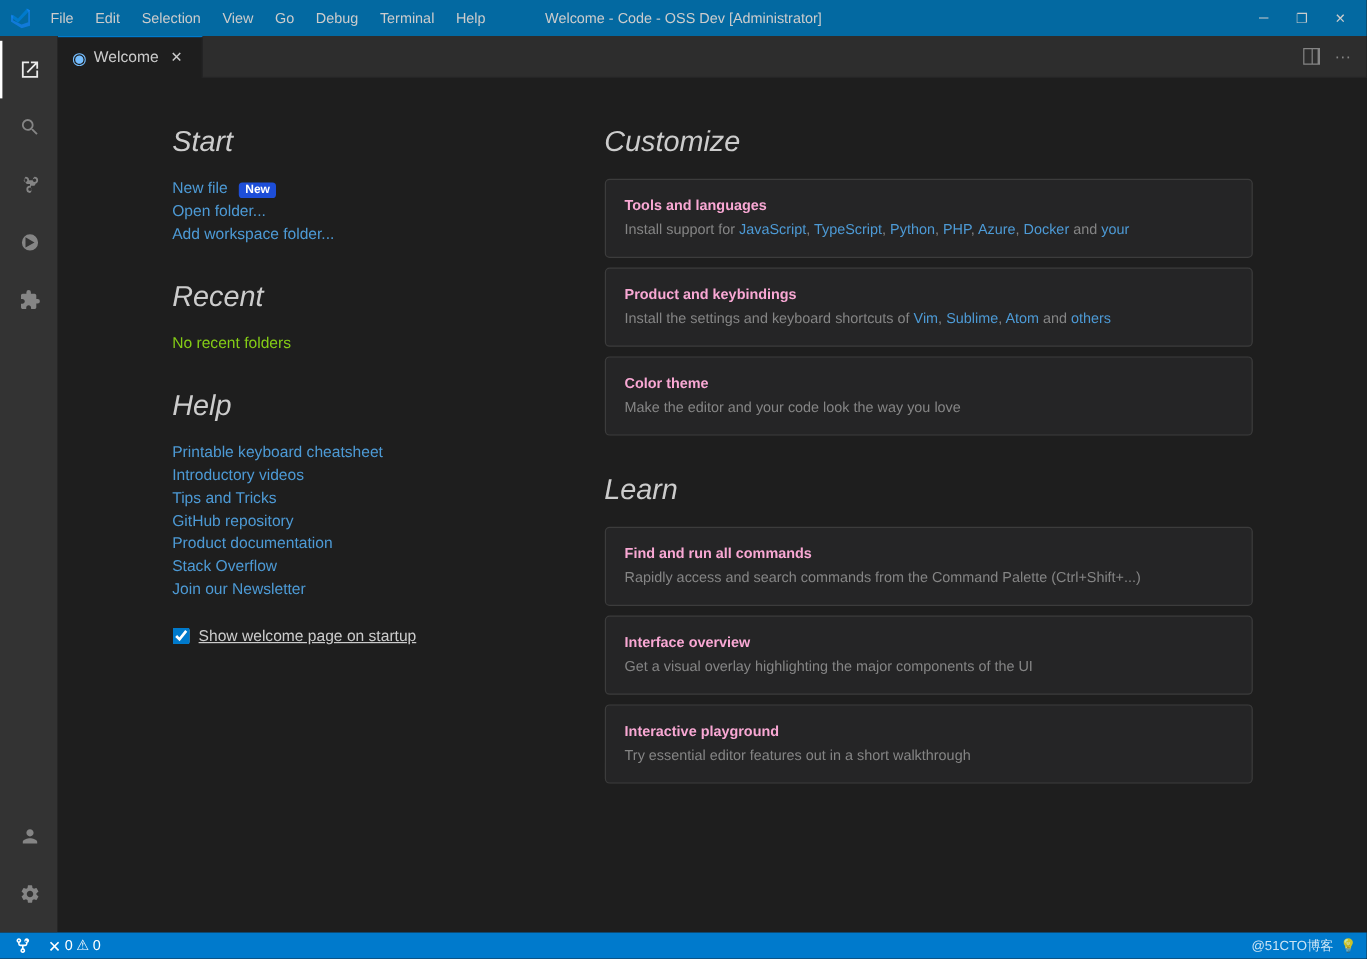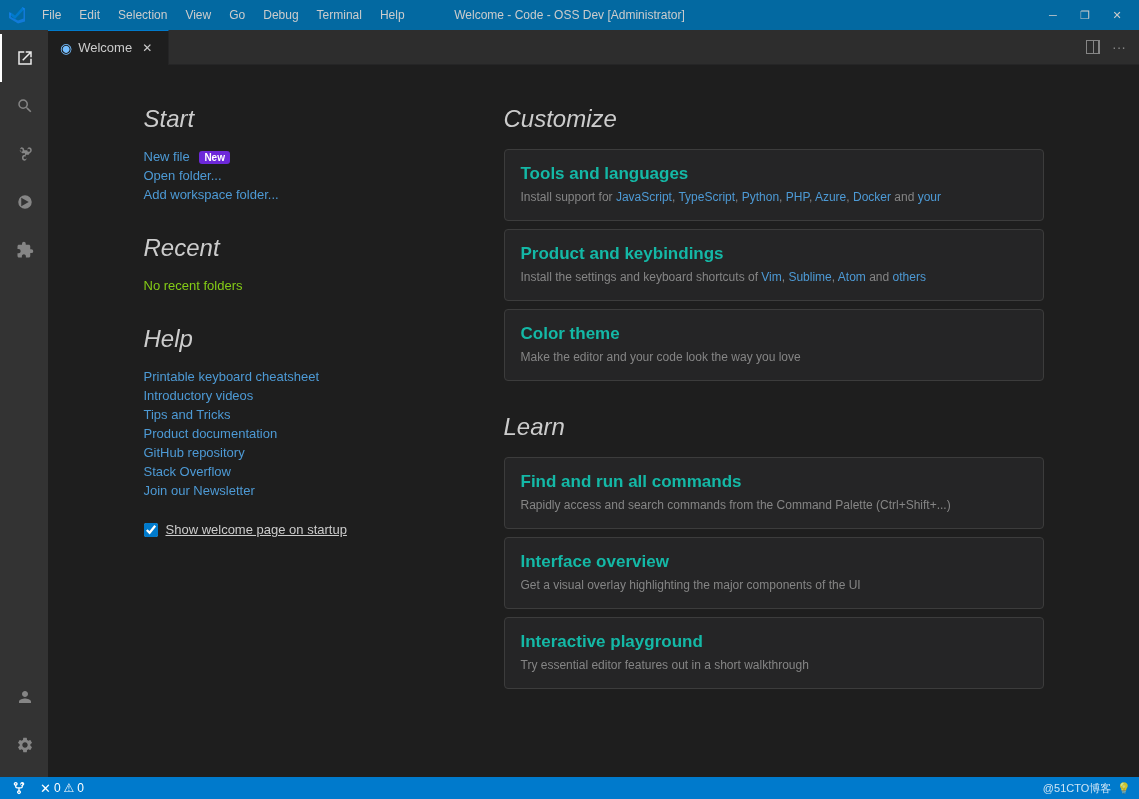--- a/index.html
+++ b/index.html
@@ -216,22 +216,22 @@
     
     .card {
       background: #252526;
       border: 1px solid #3c3c3c;
       border-radius: 4px;
       padding: 14px 16px;
       margin-bottom: 8px;
       cursor: pointer;
     }
     .card-title {
-      font-size: 17px;
-      color: #14b8a6;
+      font-size: 12px;
+      color: #f9a8d4;
       font-weight: 600;
       margin-bottom: 4px;
     }
     .card-desc {
       font-size: 12px;
       color: #858585;
       line-height: 1.5;
     }
     .card-link {
       color: #4d9ad5;
@@ -291,21 +291,21 @@
     
     .icon-svg {
       width: 18px;
       height: 18px;
     }
 
     
     .new-badge {
       font-size: 10px;
       color: #ffffff;
-      background: #6d28d9;
+      background: #1d4ed8;
       padding: 1px 5px;
       border-radius: 3px;
       margin-left: 6px;
       font-weight: bold;
     }
   </style>
 </head>
 <body>
 
 <div class="title-bar">
@@ -415,22 +415,22 @@
           <div class="section-gap">
             <div class="section-title">Recent</div>
             <div class="recent-text">No recent folders</div>
           </div>
 
           <div>
             <div class="section-title">Help</div>
             <a class="link-item">Printable keyboard cheatsheet</a>
             <a class="link-item">Introductory videos</a>
             <a class="link-item">Tips and Tricks</a>
+            <a class="link-item">GitHub repository</a>
             <a class="link-item">Product documentation</a>
-            <a class="link-item">GitHub repository</a>
             <a class="link-item">Stack Overflow</a>
             <a class="link-item">Join our Newsletter</a>
           </div>
 
           <div class="checkbox-row">
             <input type="checkbox" id="startup-checkbox" checked="" style="">
             <label for="startup-checkbox" class="checkbox-label">Show welcome page on startup</label>
           </div>
 
         </div>

